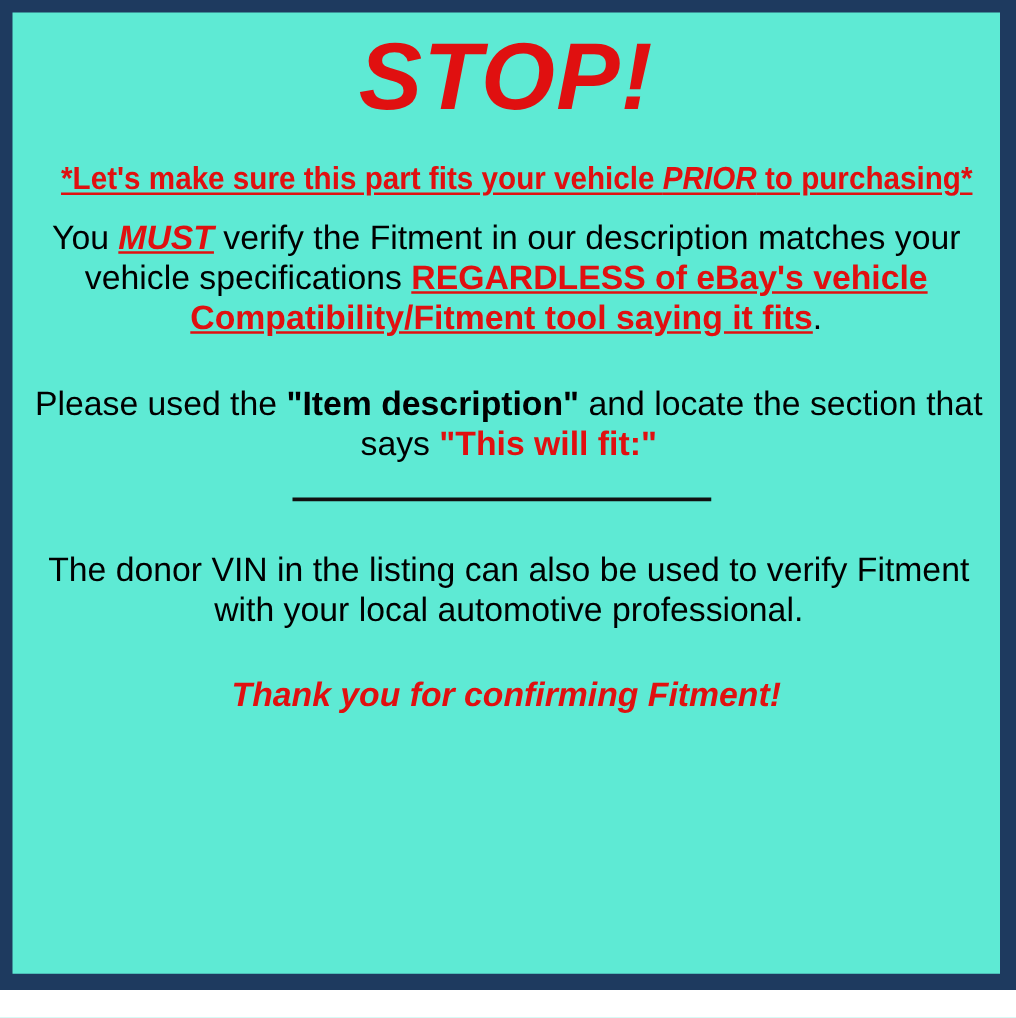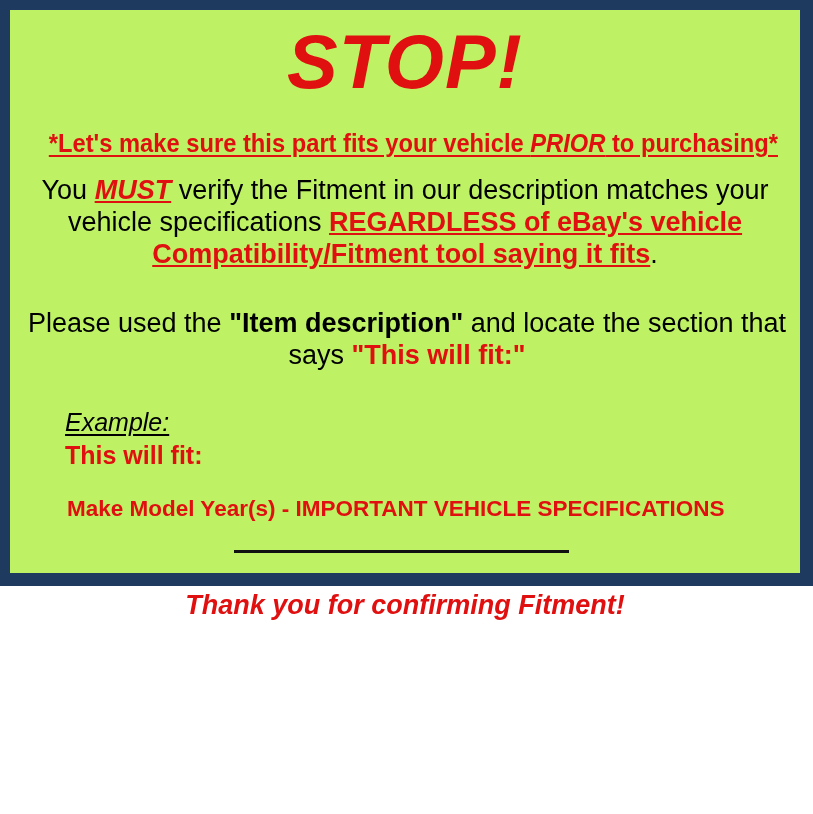--- a/index.html
+++ b/index.html
@@ -10,22 +10,22 @@
   body {
     width: 813px;
     height: 814px;
     overflow: hidden;
     font-family: "Liberation Sans", sans-serif;
   }
 
   #notice-card {
     box-sizing: border-box;
     width: 813px;
-    height: 586px;
-    background: #bef264;
+    height: 792px;
+    background: #5eead4;
     border-top: 10px solid #1e3a5f;
     border-left: 10px solid #1e3a5f;
     border-right: 13px solid #1e3a5f;
     border-bottom: 13px solid #1e3a5f;
     position: relative;
   }
 
   .inner {
     box-sizing: border-box;
     width: 100%;
@@ -160,30 +160,24 @@
   <div class="inner">
 
     <div class="stop-heading">STOP!</div>
 
     <div class="tagline"><span>*Let's make sure this part fits your vehicle </span><span class="ital">PRIOR</span><span> to purchasing*</span></div>
 
     <div class="para p-must"><span>You </span><span class="red-b-i-u">MUST</span><span> verify the Fitment in our description matches your vehicle specifications </span><span class="red-b-u">REGARDLESS of eBay's vehicle Compatibility/Fitment tool saying it fits</span><span>.</span></div>
 
     <div class="para p-itemdesc"><span>Please used the </span><span class="blk-b">"Item description"</span><span> and locate the section that says </span><span class="red-b">"This will fit:"</span></div>
 
-    <div class="example-block">
-      <div>
-        <span class="example-label">Example:</span>
-      </div>
-      <div class="example-fit">This will fit:</div>
-      <div class="example-spec">Make Model Year(s) - IMPORTANT VEHICLE SPECIFICATIONS</div>
-    </div>
 
     <div class="divider-wrap">
       <hr class="divider">
     </div>
 
 
+    <div class="para p-vin">The donor VIN in the listing can also be used to verify Fitment with your local automotive professional.</div>
 
     <div class="thanks">Thank you for confirming Fitment!</div>
 
   </div>
 </div>
 
 </body></html>

